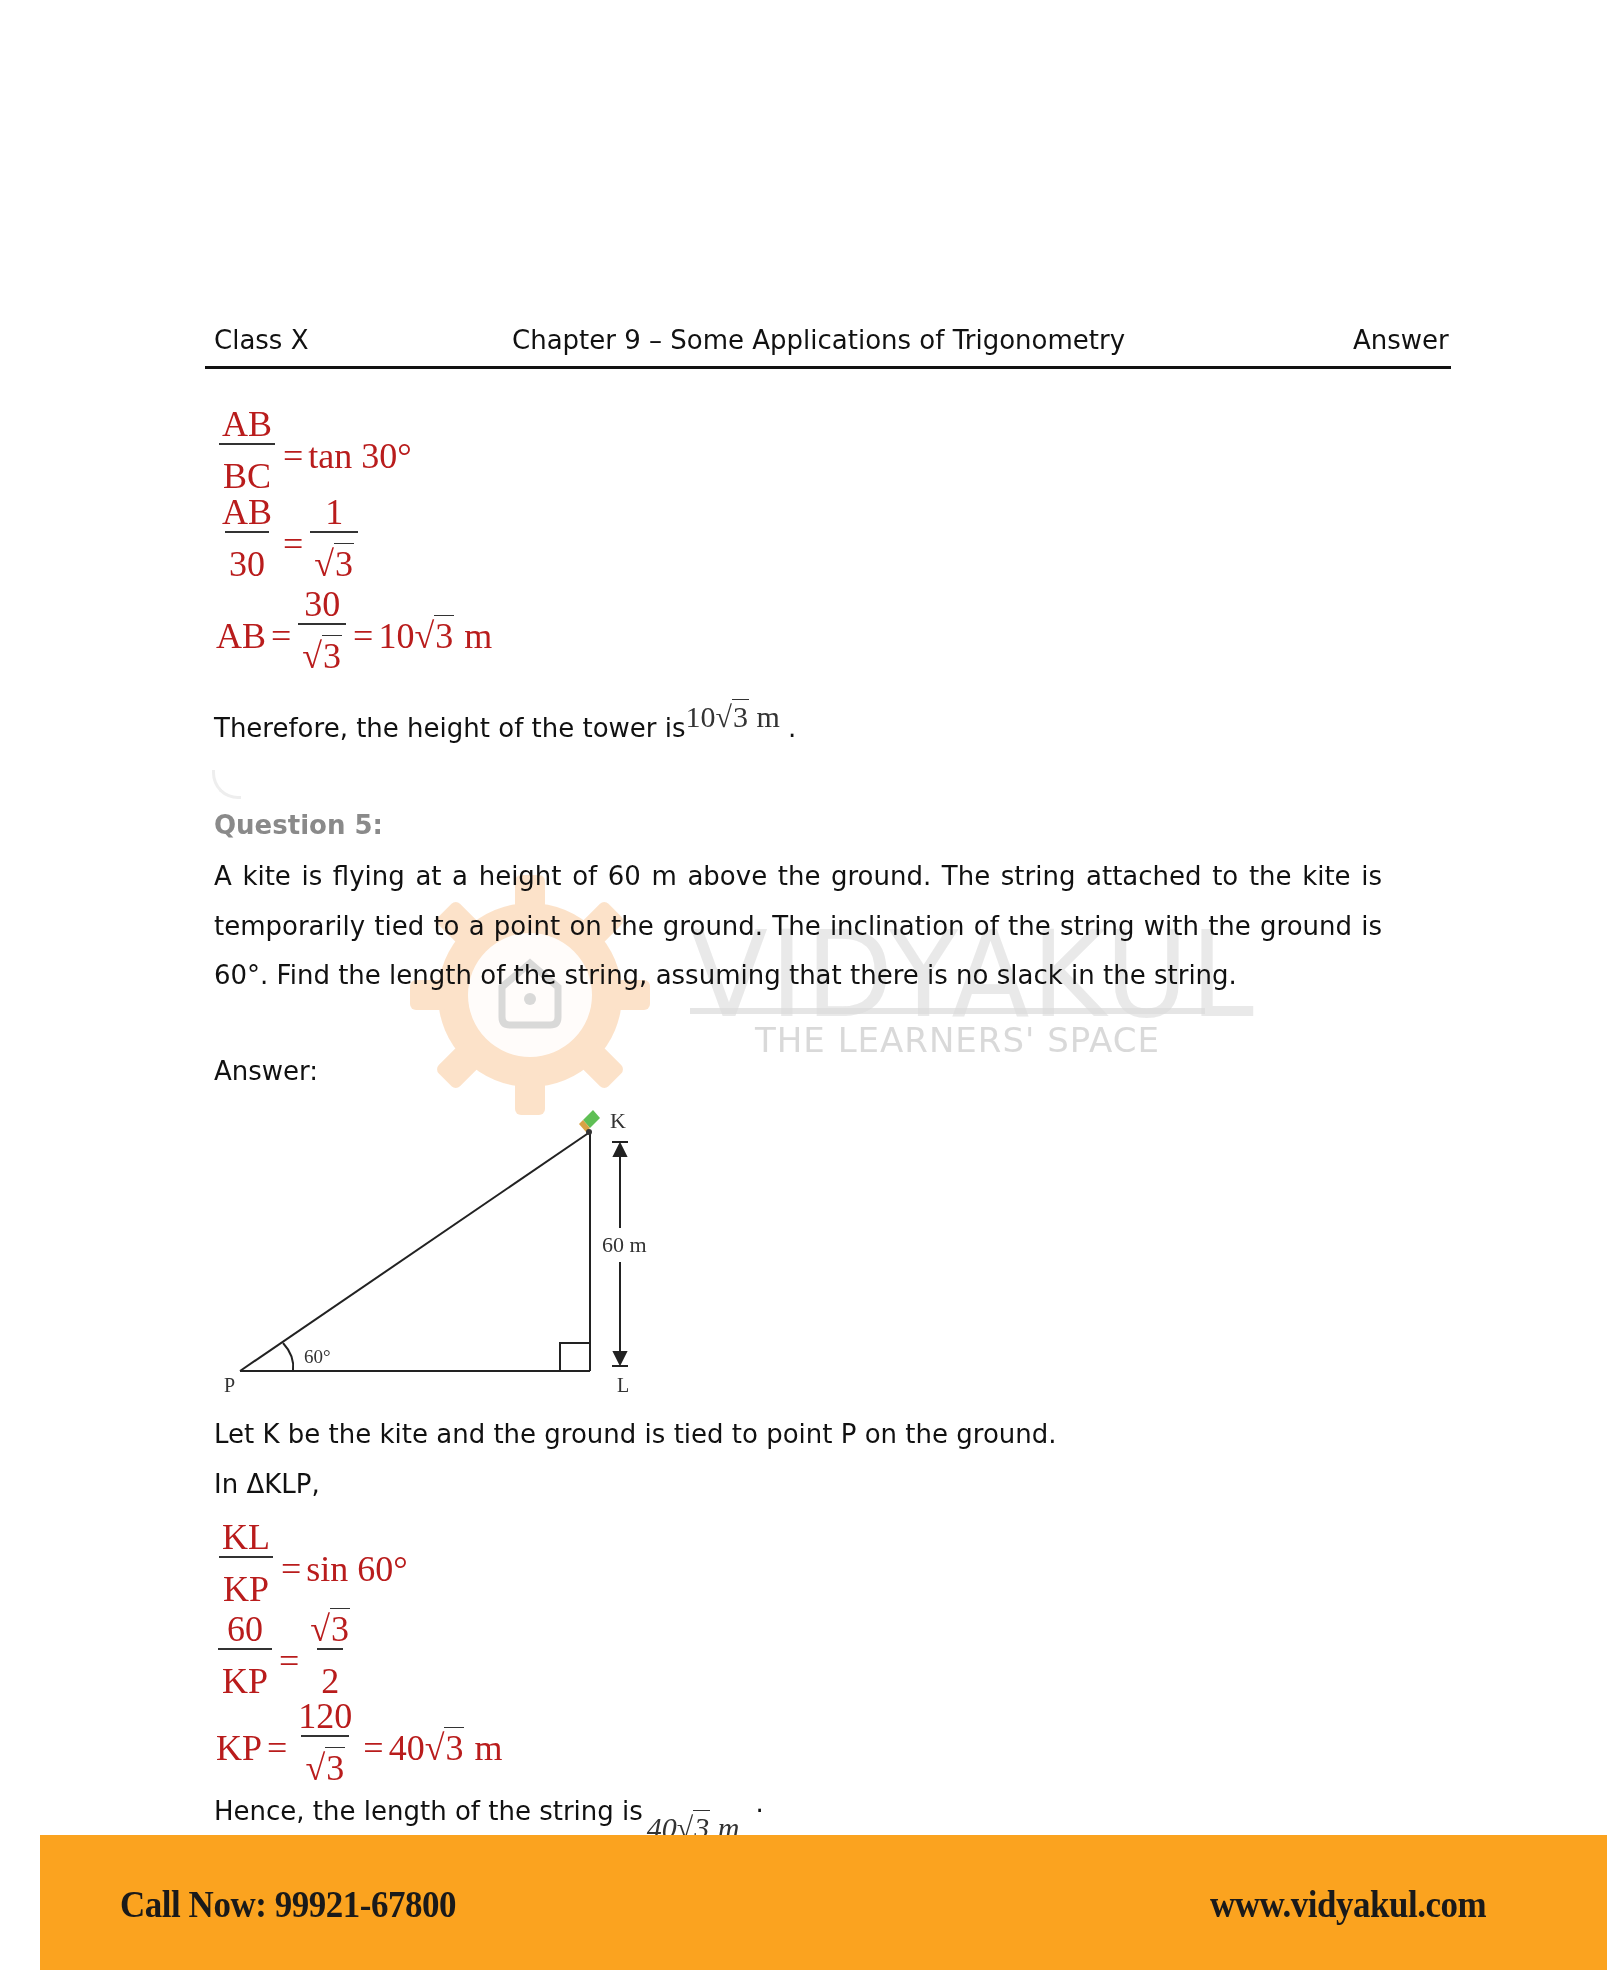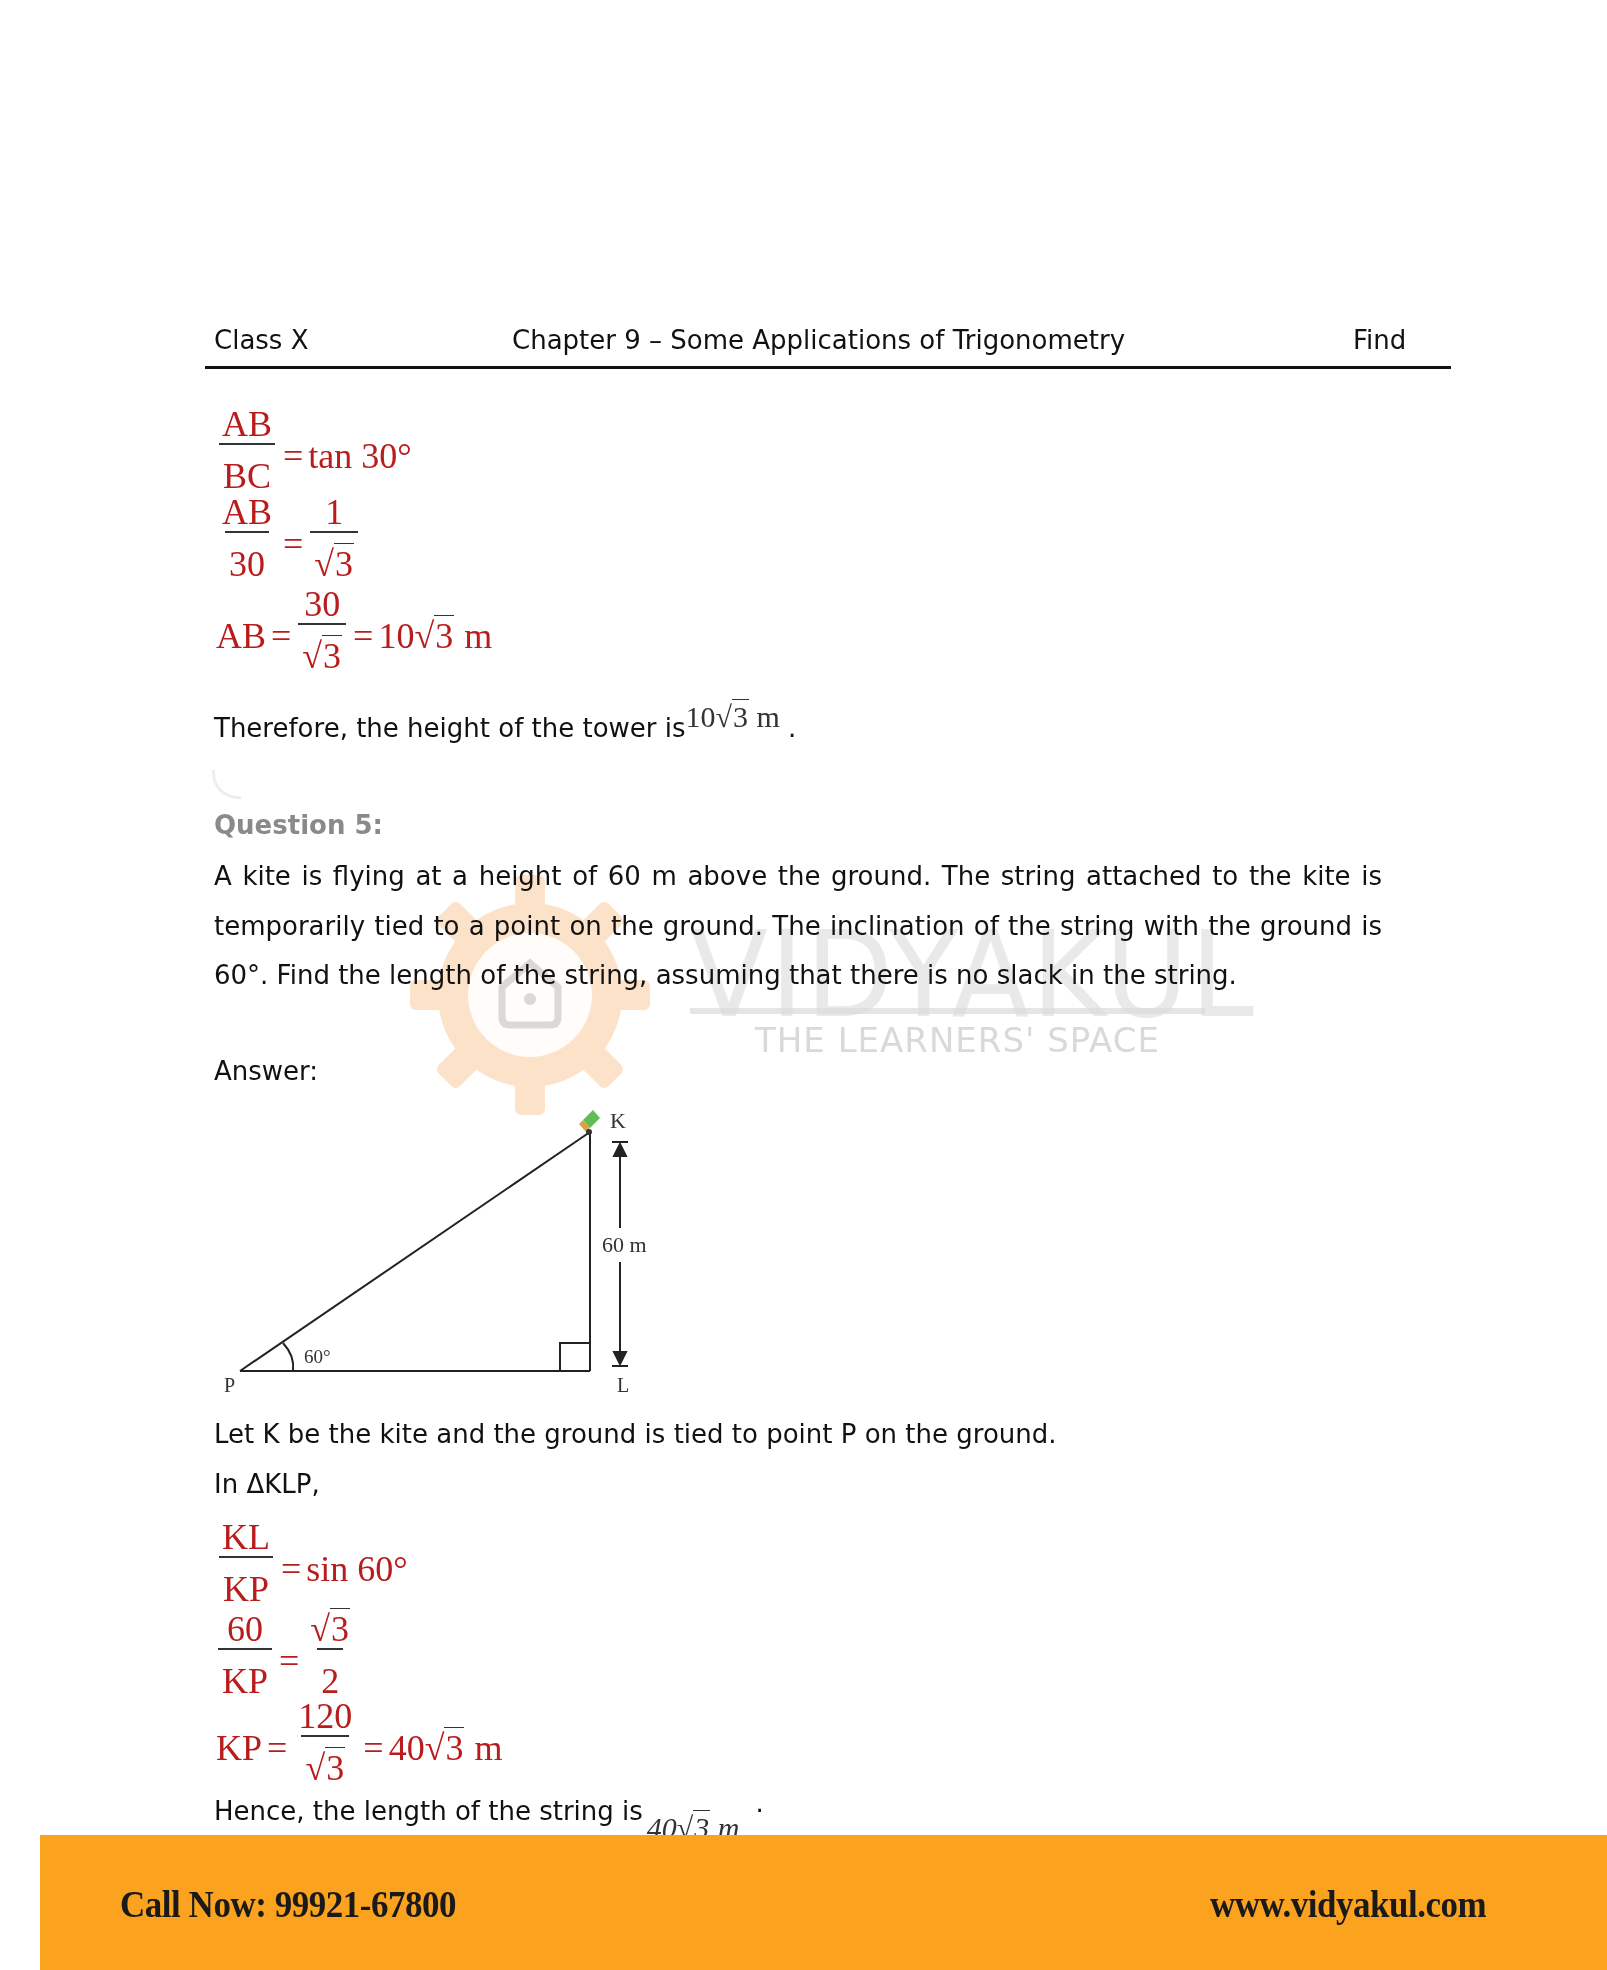--- a/index.html
+++ b/index.html
@@ -48,21 +48,21 @@
     <path d="M92 112 L120 88 L148 112 L148 142 Q148 150 140 150 L100 150 Q92 150 92 142 Z" fill="none" stroke="#cfcfcf" stroke-width="7" opacity="0.8"></path>
     <circle cx="120" cy="124" r="6" fill="#cfcfcf" opacity="0.8"></circle>
   </svg>
 </div>
 <div class="abs wm-title">VIDYAKUL</div>
 <div class="abs wm-bar"></div>
 <div class="abs wm-sub">THE LEARNERS' SPACE</div>
 
 <div class="abs hdr" style="left:214px;text-align:right;">Class X</div>
 <div class="abs hdr" style="left:512px;">Chapter 9 – Some Applications of Trigonometry</div>
-<div class="abs hdr" style="left:1353px;">Find</div>
+<div class="abs hdr" style="left:1353px;">Answer</div>
 <div class="abs rule"></div>
 
 <div class="abs math eqrow" style="left:216px; top:405px;">
   <span class="frac">
     <span class="num">AB</span>
     <span class="den">BC</span>
   </span>
   <span class="op">=</span>
   <span>tan 30°</span>
 </div>

